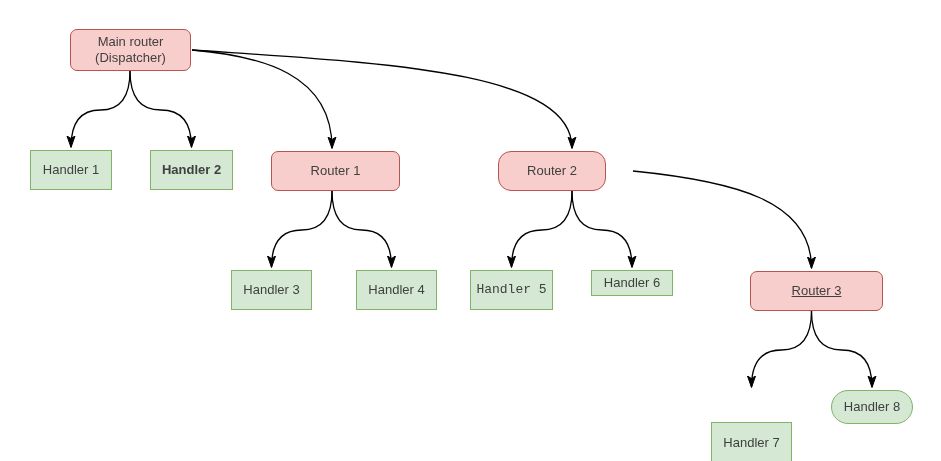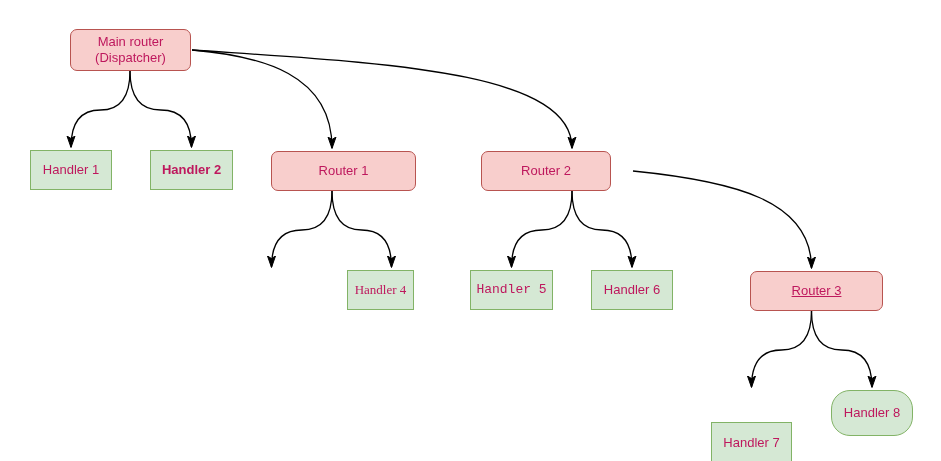--- a/index.html
+++ b/index.html
@@ -25,21 +25,21 @@
   .node {
     position: absolute;
     box-sizing: border-box;
     display: flex;
     flex-direction: column;
     align-items: center;
     justify-content: center;
     text-align: center;
     font-size: 13px;
     line-height: 16px;
-    color: #be185d;
+    color: #404040;
   }
   .node.router {
     background: var(--router-fill, #f8cecc);
     border: 1.3px solid var(--router-border, #b85450);
     border-radius: 7px;
   }
   .node.handler {
     background: var(--handler-fill, #d5e8d4);
     border: 1.3px solid var(--handler-border, #82b366);
     text-align: right;
@@ -72,30 +72,31 @@
 
   <div class="node router" style="left:70px; top:29px; width:121px; height:42px;">
     <span>Main router</span>
     <span>(Dispatcher)</span>
   </div>
 
   <div class="node handler" style="left:30px; top:150px; width:82px; height:40px;">Handler 1</div>
 
   <div class="node handler" style="left:150px; top:150px; width:83px; height:40px;font-weight:bold;">Handler 2</div>
 
-  <div class="node router" style="left:271px; top:151px; width:145px; height:40px;">Router 1</div>
+  <div class="node router" style="left:271px; top:151px; width:129px; height:40px;">Router 1</div>
 
-  <div class="node router" style="left:481px; top:151px; width:130px; height:40px;">Router 2</div>
+  <div class="node router" style="left:498px; top:151px; width:108px; height:40px;border-radius:13px;">Router 2</div>
 
+  <div class="node handler" style="left:231px; top:270px; width:81px; height:40px;">Handler 3</div>
 
-  <div class="node handler" style="left:347px; top:270px; width:67px; height:40px;font-family:Liberation Serif, serif;">Handler 4</div>
+  <div class="node handler" style="left:356px; top:270px; width:81px; height:40px;">Handler 4</div>
 
   <div class="node handler" style="left:470px; top:270px; width:83px; height:40px;font-family:Liberation Mono, monospace;">Handler 5</div>
 
-  <div class="node handler" style="left:591px; top:270px; width:82px; height:40px;">Handler 6</div>
+  <div class="node handler" style="left:591px; top:270px; width:82px; height:26px;">Handler 6</div>
 
   <div class="node router" style="left:750px; top:271px; width:133px; height:40px;text-decoration:underline;">Router 3</div>
 
   <div class="node handler" style="left:711px; top:390px; width:81px; height:41px;margin-top:32px;">Handler 7</div>
 
-  <div class="node handler" style="left:831px; top:390px; width:82px; height:46px;border-radius:19px;">Handler 8</div>
+  <div class="node handler" style="left:831px; top:390px; width:82px; height:34px;border-radius:19px;">Handler 8</div>
 
 </div>
 
 </body></html>

